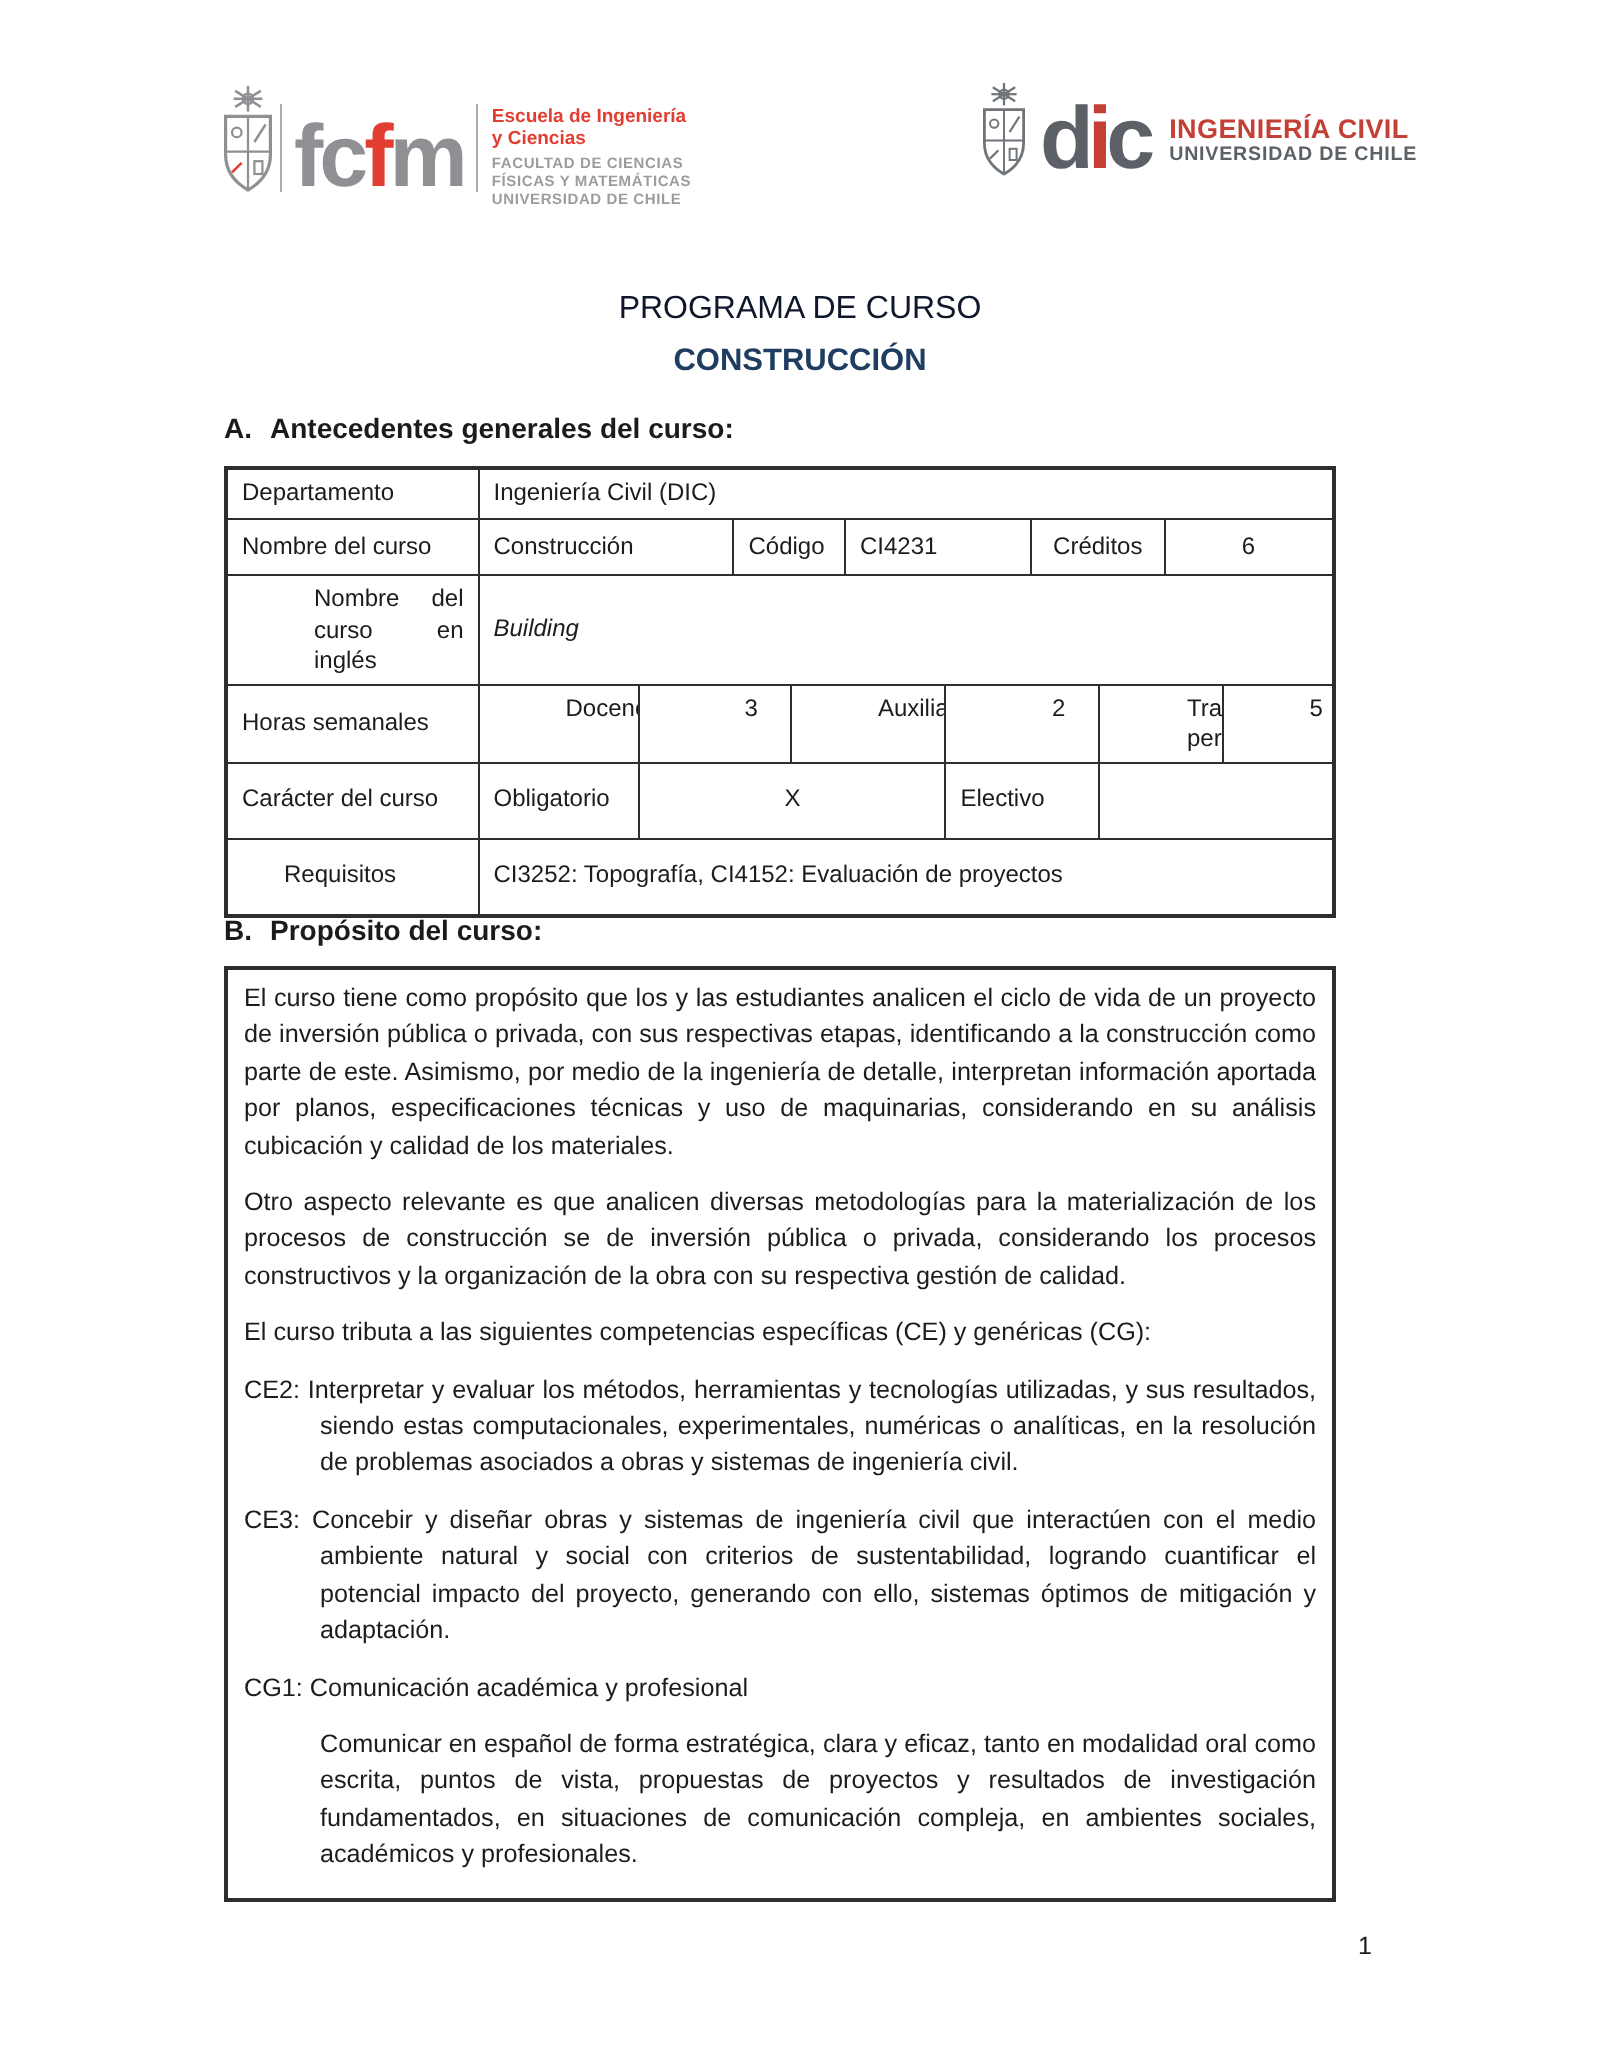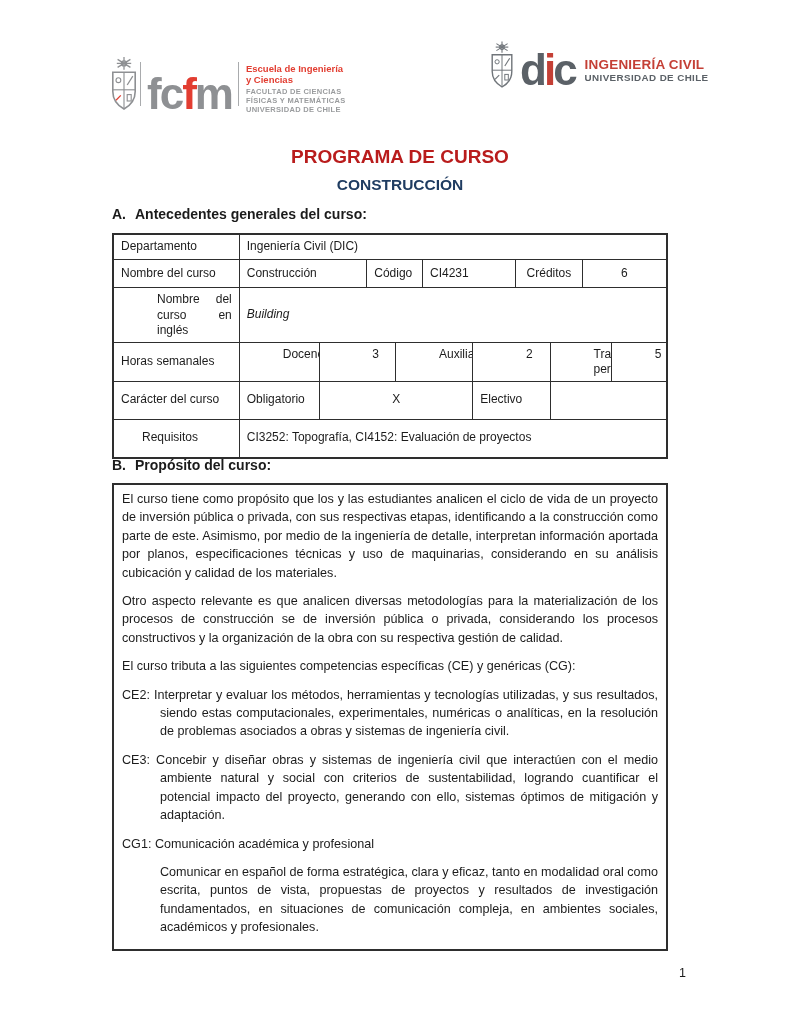--- a/index.html
+++ b/index.html
@@ -4,55 +4,55 @@
 <style>
   * { margin:0; padding:0; box-sizing:border-box; }
   html,body { background:#e9e9e9; }
   body { font-family:"Liberation Sans", sans-serif; }
   .page {
     position:relative; width:800px; height:1035px; margin:0 auto;
     background:#ffffff; color:#1c1c1c; overflow:hidden;
   }
 
   
-  .logo-left { position:absolute; left:108px; top:48px; display:flex; align-items:flex-end; }
+  .logo-left { position:absolute; left:108px; top:38px; display:flex; align-items:center; }
   .logo-right { position:absolute; left:488px; top:40px; display:flex; align-items:flex-start; }
   .crest { flex:0 0 auto; }
   .logo-bar { width:1px; background:#a9abad; align-self:flex-start; }
   .fcfm-word { font-weight:bold; font-size:44px; line-height:40px; letter-spacing:-2px; margin:16px 6px 0 6px; }
   .fcfm-word span { color:#8e9093; }
   .fcfm-word span.lt-red { color:#e23d31; }
   .fcfm-bar { height:44px; margin-top:14px; }
   .fcfm-text { margin:15px 0 0 7px; }
   .fcfm-school { color:#e23d31; font-size:9.5px; line-height:11px; font-weight:bold; }
   .fcfm-fac { color:#9a9c9e; font-size:7.5px; line-height:9px; letter-spacing:.3px; margin-top:2px; font-weight:bold; }
   .dic-word { font-weight:bold; font-size:44px; line-height:44px; letter-spacing:-3px; margin:8px 2px 0 4px; }
   .dic-word span { color:#5b6167; }
   .dic-word span.lt-red { color:#c43f35; }
   .dic-text { margin:18px 0 0 8px; }
   .dic-line1 { color:#c43f35; font-weight:bold; font-size:13.5px; line-height:14px; letter-spacing:.2px; }
   .dic-line2 { color:#5b6167; font-size:9.8px; line-height:11px; letter-spacing:.4px; font-weight:bold; }
 
   
   .doc-title { position:absolute; top:146px; left:0; width:100%; text-align:center; }
-  .doc-title .t1 { font-size:19px; font-weight:bold; color:#b91c1c; }
+  .doc-title .t1 { font-size:16px; font-weight:normal; color:#0f172a; }
   .doc-title .t2 { font-size:15.5px; font-weight:bold; color:#1f3c61; margin-top:8px; }
 
   .sec-heading { position:absolute; left:112px; font-size:14px; font-weight:bold; color:#1b1b1b; }
   .sec-a { top:206px; }
   .sec-b { top:457px; }
   .sec-heading .sec-label { display:inline-block; }
   .sec-heading .sec-text { display:inline-block; margin-left:9px; }
 
   
   .course-table {
     position:absolute; left:112px; top:233px; width:556px;
     border:2px solid #2e2e2e; font-size:12px; color:#1c1c1c;
   }
-  .trow { display:flex; width:100%;justify-content:center; }
+  .trow { display:flex; width:100%; }
   .trow + .trow .tcell { border-top:1px solid #2e2e2e; }
   .tcell {
     display:flex; flex-direction:column; justify-content:center;
     padding:3px 7px; border-left:1px solid #2e2e2e; overflow:hidden;
   }
   .tcell:first-child { border-left:none; }
   .tcell span { display:block; width:100%; line-height:15.5px; }
   .tcell.al-center { text-align:center; }
   .tcell.va-top { justify-content:flex-start; padding-top:4px;padding-left:43px; }
   .tcell.it { font-style:italic; }

